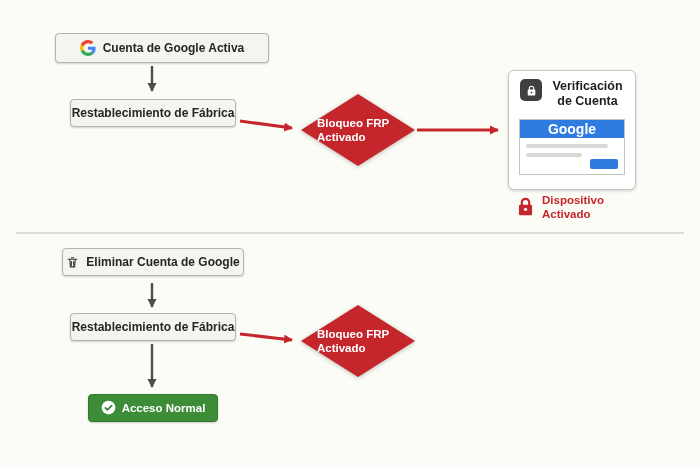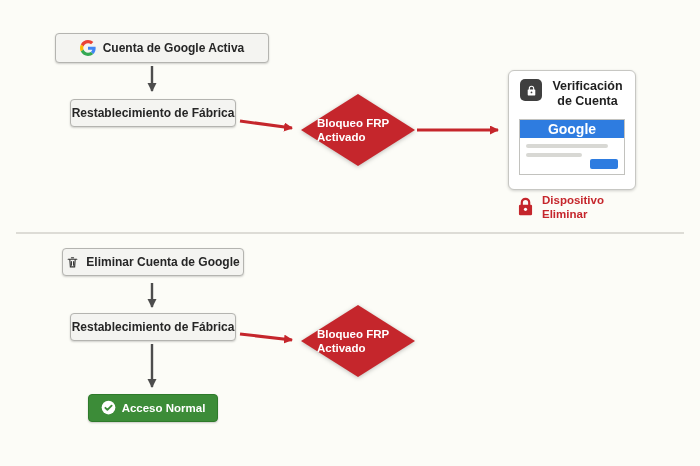--- a/index.html
+++ b/index.html
@@ -160,21 +160,21 @@
     </div>
   </div>
 
   <div class="locked">
     <span>
       <svg viewBox="0 0 24 24" width="21" height="24">
         <path fill="var(--red,#c5262c)" d="M12 2.5A5.5 5.5 0 0 0 6.5 8v2.5H6A1.5 1.5 0 0 0 4.5 12v9A1.5 1.5 0 0 0 6 22.5h12a1.5 1.5 0 0 0 1.5-1.5v-9A1.5 1.5 0 0 0 18 10.5h-.5V8A5.5 5.5 0 0 0 12 2.5zm-3 5.5a3 3 0 0 1 6 0v2.5H9V8z"></path>
         <circle cx="12" cy="15.8" r="1.8" fill="#fff"></circle>
       </svg>
     </span>
-    <div class="locked-text">Dispositivo Eliminar</div>
+    <div class="locked-text">Dispositivo Activado</div>
   </div>
 
   <div class="divider"></div>
 
   <div class="node" style="left:62px;top:248px;width:182px;height:28px;">
     <span class="ic">
       <svg viewBox="0 0 24 24" width="13" height="14">
         <path fill="none" stroke="#333" stroke-width="2" stroke-linecap="round" d="M4 7h16M10 4h4M7 7l1 14h8l1-14M10 11v7M14 11v7"></path>
       </svg>
     </span>

